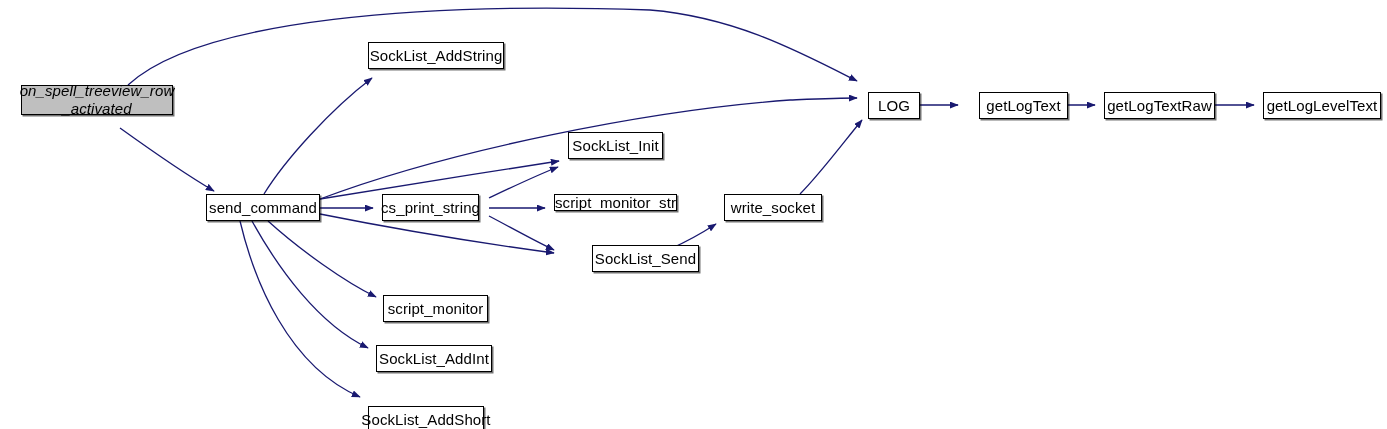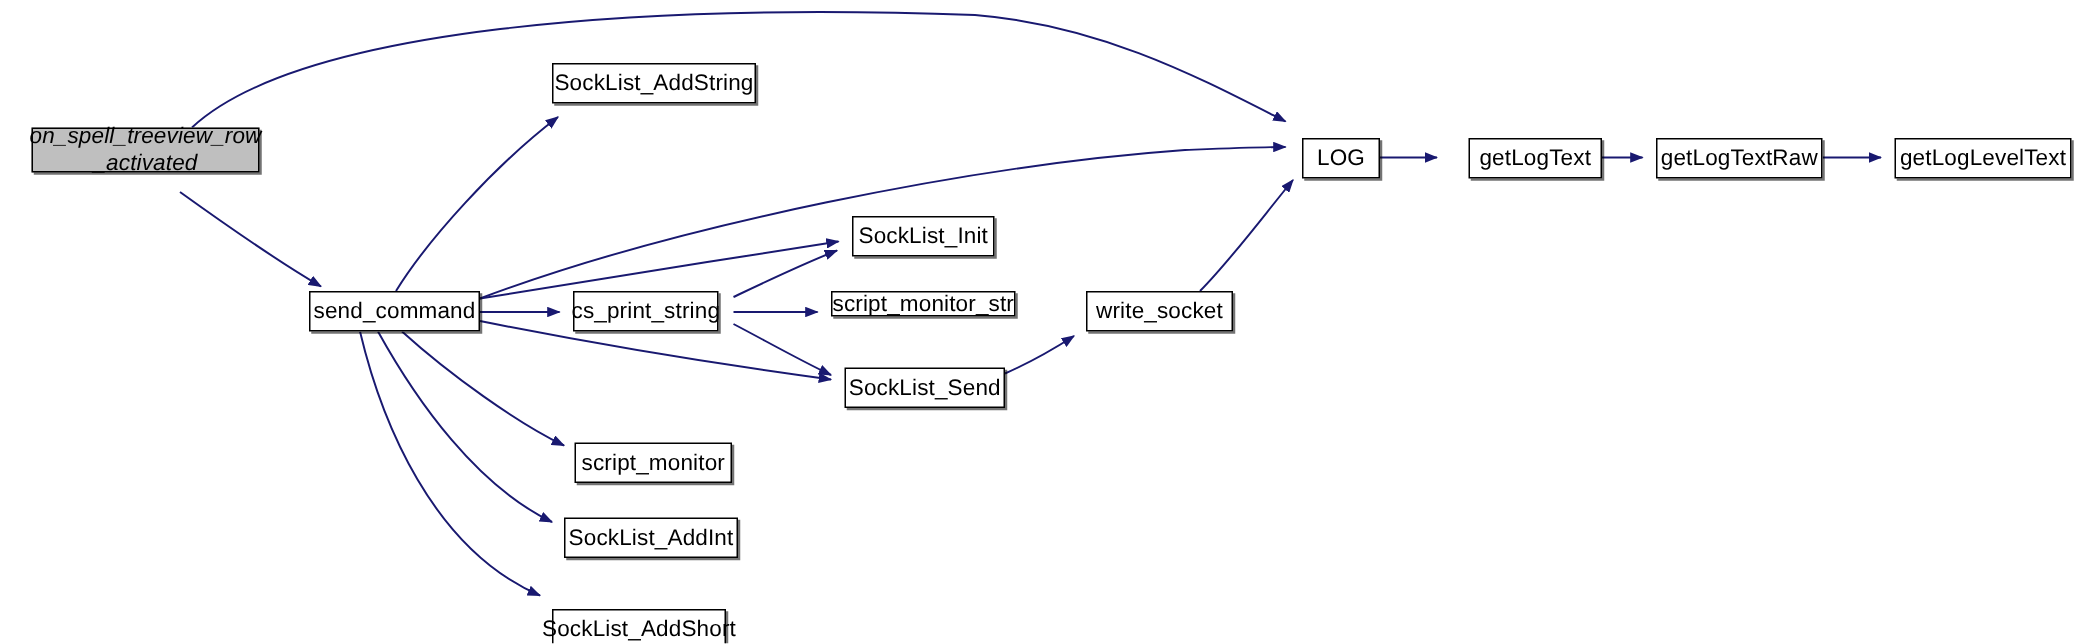--- a/index.html
+++ b/index.html
@@ -84,23 +84,23 @@
 
   <div id="node-layer">
       <div class="node highlight" style="left: 21px; top: 85px; width: 152px; height: 30px; font-style: italic;"><span class="node-label">on_spell_treeview_row
 _activated</span></div>
       <div class="node" style="left: 206px; top: 194px; width: 114px; height: 27px;"><span class="node-label">send_command</span></div>
       <div class="node" style="left: 368px; top: 42px; width: 136px; height: 27px;"><span class="node-label">SockList_AddString</span></div>
       <div class="node" style="left: 382px; top: 194px; width: 97px; height: 27px;"><span class="node-label">cs_print_string</span></div>
       <div class="node" style="left: 383px; top: 295px; width: 105px; height: 27px; text-align: right;"><span class="node-label">script_monitor</span></div>
       <div class="node" style="left: 376px; top: 345px; width: 116px; height: 27px;"><span class="node-label">SockList_AddInt</span></div>
       <div class="node" style="left: 368px; top: 395px; width: 116px; height: 27px; margin-top: 11px;"><span class="node-label">SockList_AddShort</span></div>
-      <div class="node" style="left: 568px; top: 144px; width: 95px; height: 27px;"><span class="node-label">SockList_Init</span></div>
+      <div class="node" style="left: 568px; top: 132px; width: 95px; height: 27px;"><span class="node-label">SockList_Init</span></div>
       <div class="node" style="left: 554px; top: 194px; width: 123px; height: 17px;"><span class="node-label">script_monitor_str</span></div>
-      <div class="node" style="left: 563px; top: 245px; width: 107px; height: 27px;"><span class="node-label">SockList_Send</span></div>
+      <div class="node" style="left: 592px; top: 245px; width: 107px; height: 27px;"><span class="node-label">SockList_Send</span></div>
       <div class="node" style="left: 724px; top: 194px; width: 98px; height: 27px;"><span class="node-label">write_socket</span></div>
       <div class="node" style="left: 868px; top: 92px; width: 52px; height: 27px;"><span class="node-label">LOG</span></div>
       <div class="node" style="left: 967px; top: 92px; width: 89px; height: 27px; margin-left: 12px;"><span class="node-label">getLogText</span></div>
       <div class="node" style="left: 1104px; top: 92px; width: 111px; height: 27px;"><span class="node-label">getLogTextRaw</span></div>
       <div class="node" style="left: 1263px; top: 92px; width: 118px; height: 27px;"><span class="node-label">getLogLevelText</span></div>
     </div>
 
 </div>
 
 </body></html>

